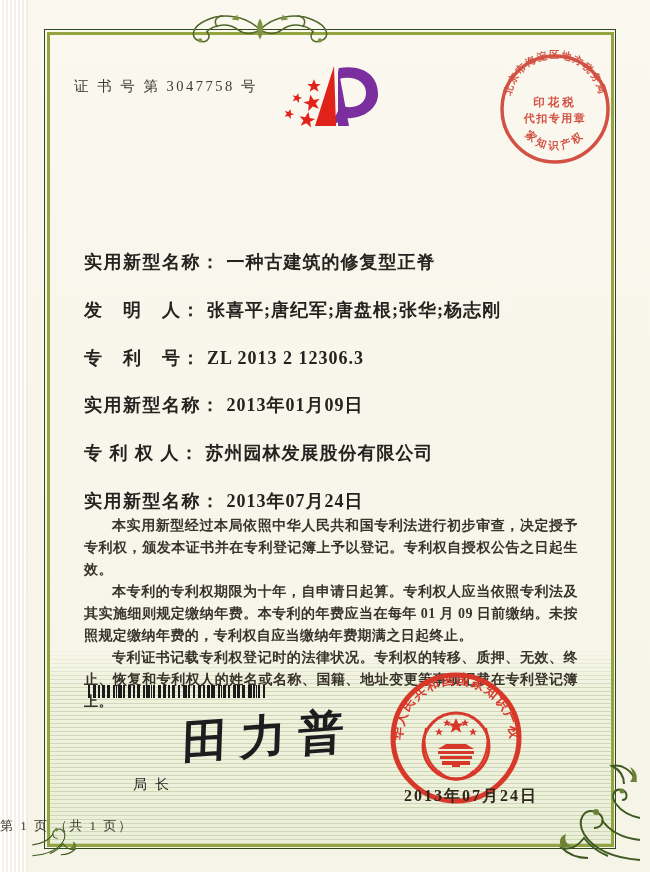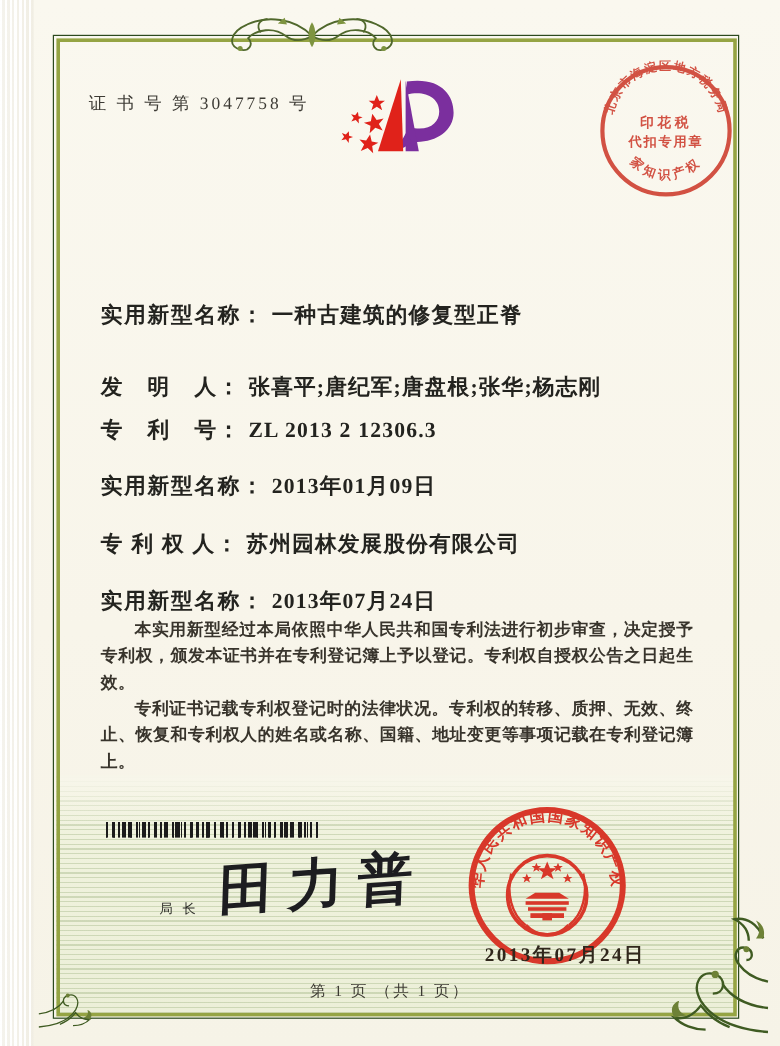--- a/index.html
+++ b/index.html
@@ -30,27 +30,27 @@
   .frow .lbl{font-weight:700;letter-spacing:1.5px;}
   .frow .val{font-weight:600;letter-spacing:1px;margin-left:6px;}
   .paras{position:absolute;left:84px;top:515px;width:494px;font-size:14px;line-height:22px;
          color:#38342c;text-align:justify;letter-spacing:.4px;}
   .paras p{margin:0;text-indent:2em;font-weight:bold;}
   .barcode{position:absolute;left:88px;top:685px;width:177px;height:13px;background-color:transparent;
         background-image:
           repeating-linear-gradient(90deg,#1b1b1b 0 2px,transparent 2px 5px),
           repeating-linear-gradient(90deg,#1b1b1b 0 1px,transparent 1px 7px),
           repeating-linear-gradient(90deg,transparent 0 6px,#1b1b1b 6px 8px,transparent 8px 13px);}
-  .director-label{position:absolute;left:133px;top:750px;font-size:11px;letter-spacing:8px;color:#2a2a26;}
+  .director-label{position:absolute;left:133px;top:776px;font-size:14px;letter-spacing:8px;color:#2a2a26;}
   .signature{position:absolute;left:182px;top:706px;font-size:46px;font-weight:700;color:#1d1d20;
         letter-spacing:12px;transform:rotate(-4deg) skewX(-6deg);white-space:nowrap;}
   .seal{position:absolute;left:388px;top:670px;width:136px;height:136px;}
   .seal-date{position:absolute;left:404px;top:786px;font-size:16px;font-weight:700;
         letter-spacing:2px;color:#30271c;white-space:nowrap;}
-  .footer{position:absolute;left:0;top:817px;width:650px;text-align:center;
+  .footer{position:absolute;left:0;top:817px;width:650px;text-align:left;
         font-size:13px;letter-spacing:2px;color:#3c3a32;}
   .orn-top{position:absolute;left:176px;top:10px;width:168px;height:38px;}
   .orn-br{position:absolute;left:548px;top:758px;width:94px;height:106px;}
   .orn-bl{position:absolute;left:22px;top:800px;width:70px;height:58px;transform:scaleX(-1);}
 </style>
 </head>
 <body>
 
 <div class="page">
 
@@ -143,39 +143,40 @@
       </text>
       <text x="59" y="56" text-anchor="middle" font-size="11.5" font-weight="bold" fill="#cf4435" letter-spacing="3">印花税</text>
       <text x="59" y="72" text-anchor="middle" font-size="11" font-weight="bold" fill="#cf4435" letter-spacing="1.5">代扣专用章</text>
     </svg>
 
 
     <div class="fields">
       <div class="frow" style="top:0px">
         <span class="lbl">实用新型名称：</span><span class="val">一种古建筑的修复型正脊</span>
       </div>
-      <div class="frow" style="top:60px">
+      <div class="frow" style="top:48px">
         <span class="lbl">发　明　人：</span><span class="val">张喜平;唐纪军;唐盘根;张华;杨志刚</span>
       </div>
       <div class="frow" style="top:96px">
         <span class="lbl">专　利　号：</span><span class="val">ZL 2013 2 12306.3</span>
       </div>
       <div class="frow" style="top:143px">
         <span class="lbl">实用新型名称：</span><span class="val">2013年01月09日</span>
       </div>
       <div class="frow" style="top:191px">
         <span class="lbl">专 利 权 人：</span><span class="val">苏州园林发展股份有限公司</span>
       </div>
       <div class="frow" style="top:239px">
         <span class="lbl">实用新型名称：</span><span class="val">2013年07月24日</span>
       </div>
     </div>
 
     <div class="paras">
       <p>本实用新型经过本局依照中华人民共和国专利法进行初步审查，决定授予专利权，颁发本证书并在专利登记簿上予以登记。专利权自授权公告之日起生效。</p>
+      <p>本专利的专利权期限为十年，自申请日起算。专利权人应当依照专利法及其实施细则规定缴纳年费。本专利的年费应当在每年 01 月 09 日前缴纳。未按照规定缴纳年费的，专利权自应当缴纳年费期满之日起终止。</p>
       <p>专利证书记载专利权登记时的法律状况。专利权的转移、质押、无效、终止、恢复和专利权人的姓名或名称、国籍、地址变更等事项记载在专利登记簿上。</p>
     </div>
 
     <div class="barcode"></div>
 
     <div class="director-label">局长</div>
     <div class="signature">田力普</div>
 
     <svg class="seal" viewBox="0 0 136 136">
       <defs>

